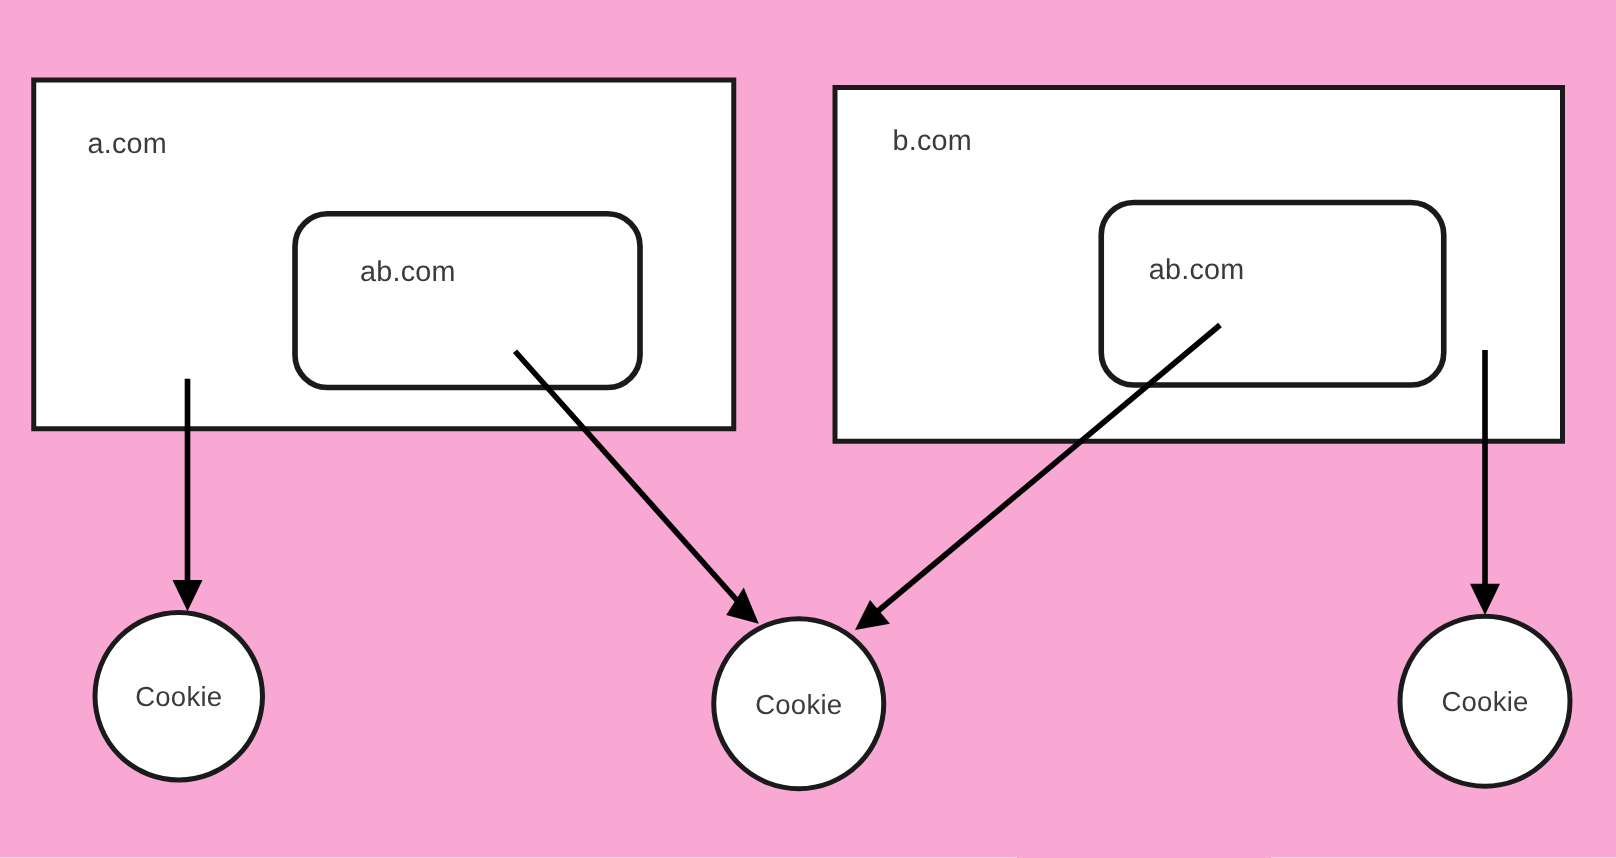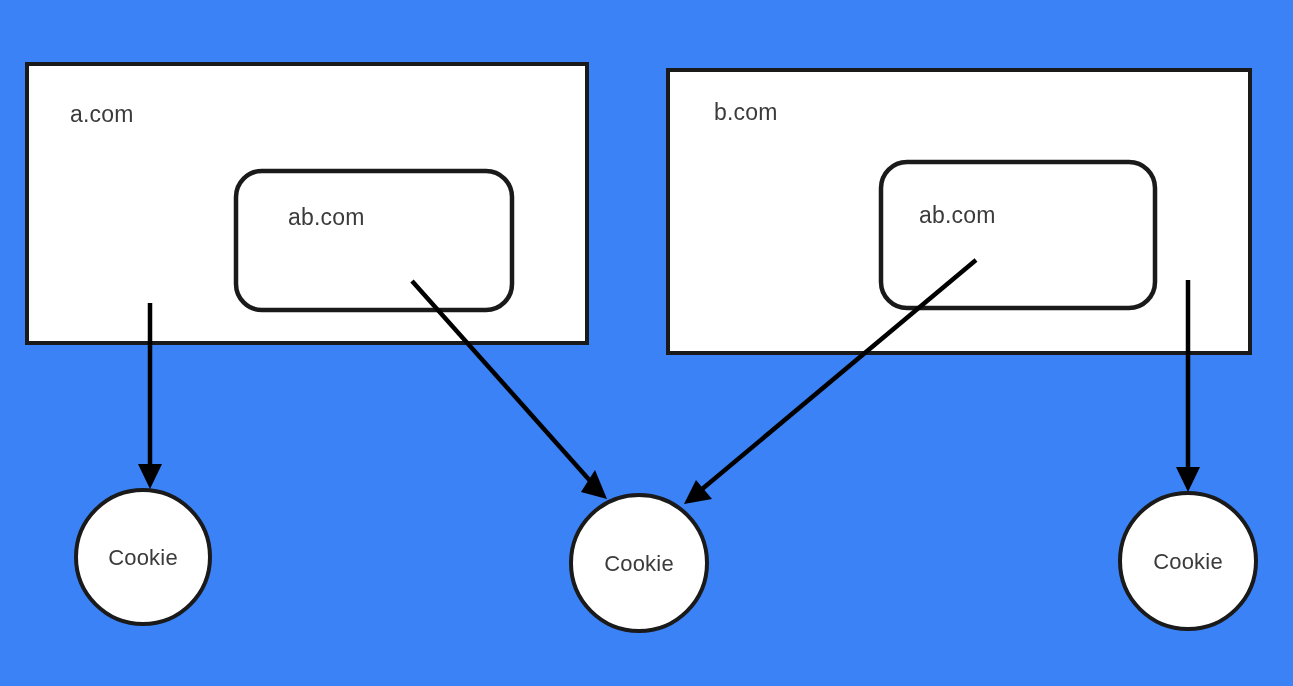--- a/index.html
+++ b/index.html
@@ -8,21 +8,21 @@
     padding: 0;
     background: #ffffff;
   }
   body {
     font-family: "Liberation Sans", sans-serif;
   }
   #canvas {
     position: relative;
     width: 1293px;
     height: 686px;
-    background: #3b82f6;
+    background: #f9a8d4;
     overflow: hidden;
   }
   #diagram-svg {
     position: absolute;
     top: 0;
     left: 0;
     width: 1293px;
     height: 686px;
     display: block;
   }

